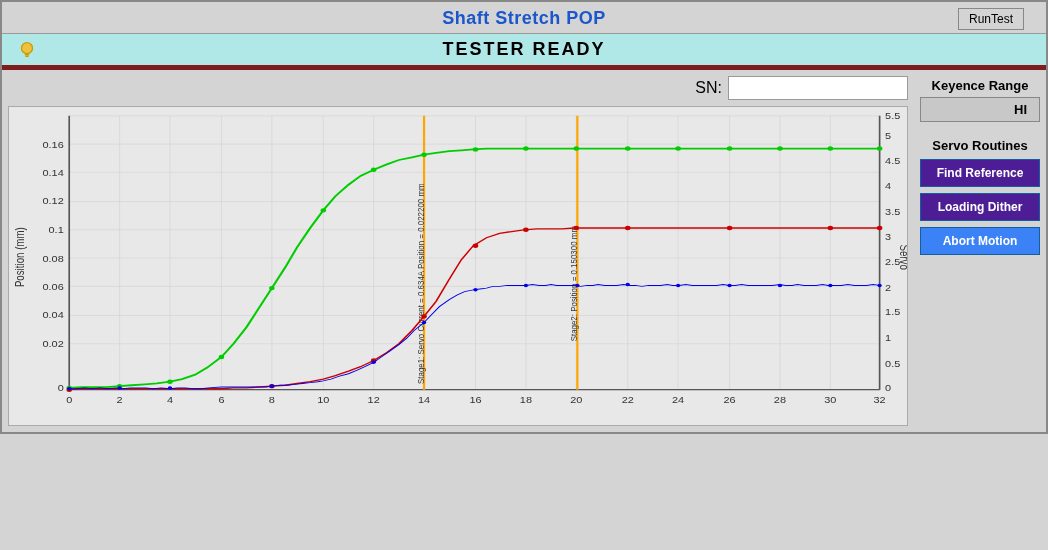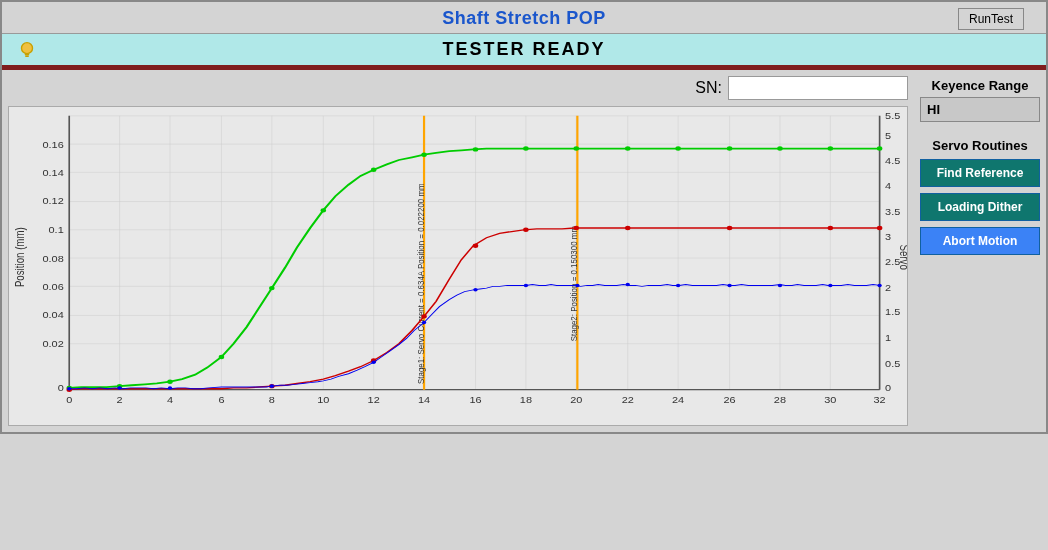--- a/index.html
+++ b/index.html
@@ -153,40 +153,40 @@
       font-size: 13px;
       font-weight: bold;
       text-align: center;
       margin-bottom: 4px;
     }
     .keyence-btn {
       display: block;
       width: 100%;
       background: #c8c8c8;
       border: 1px solid #888;
-      padding: 4px 6px;
+      padding: 4px 12px;
       font-size: 13px;
       font-weight: bold;
-      text-align: left;
+      text-align: right;
       margin-bottom: 4px;
       cursor: pointer;
     }
     .servo-section {
       margin-top: 8px;
     }
     .servo-title {
       font-size: 13px;
       font-weight: bold;
       text-align: center;
       margin-bottom: 6px;
     }
     .servo-btn {
       display: block;
       width: 100%;
-      background: #0f766e;
+      background: #4c1d95;
       border: 1px solid #1060a0;
       color: #fff;
       padding: 6px 0;
       font-size: 12px;
       font-weight: bold;
       text-align: center;
       margin-bottom: 6px;
       cursor: pointer;
     }
     .servo-btn.abort {

